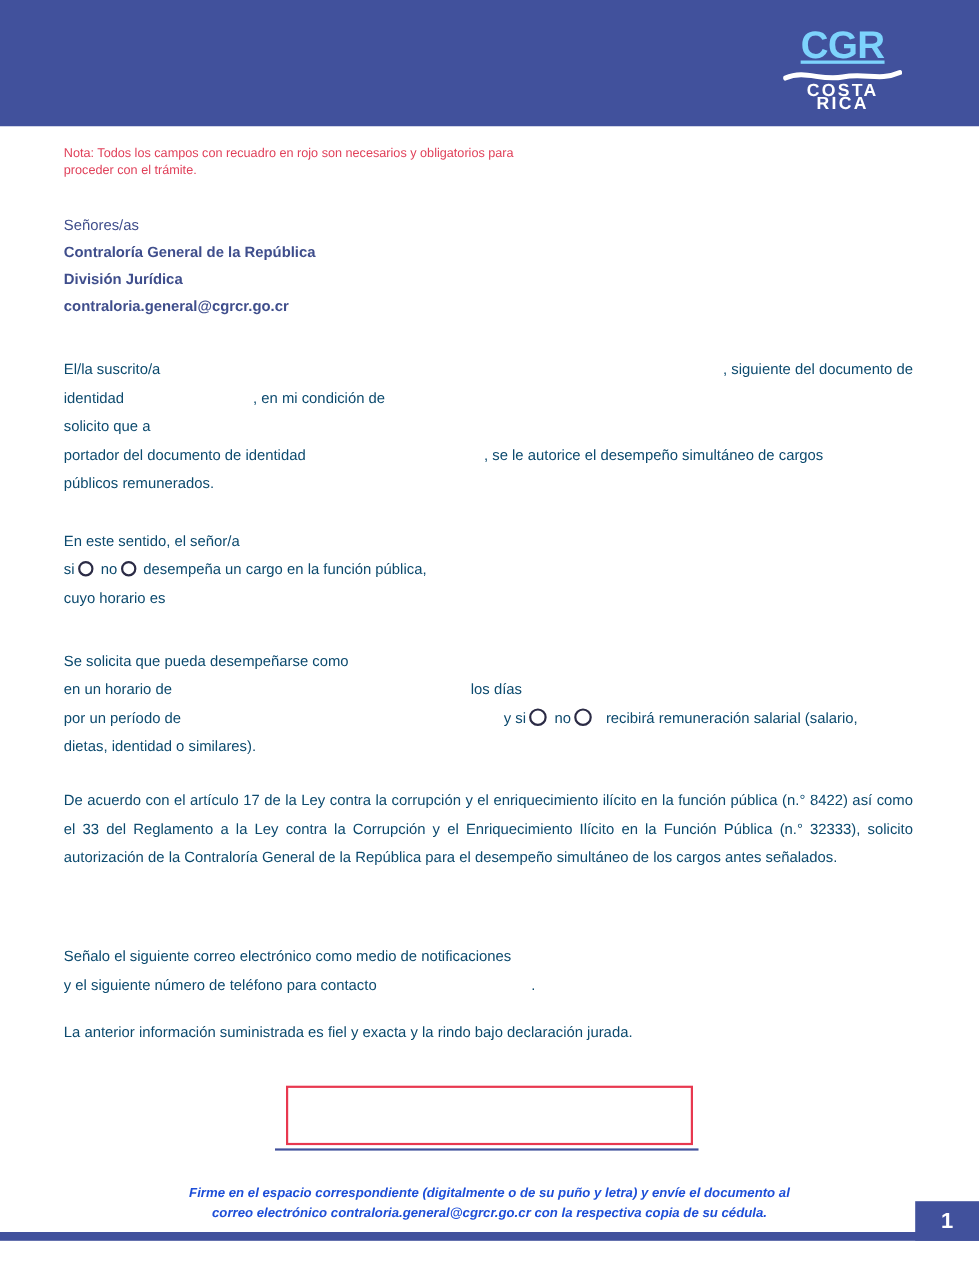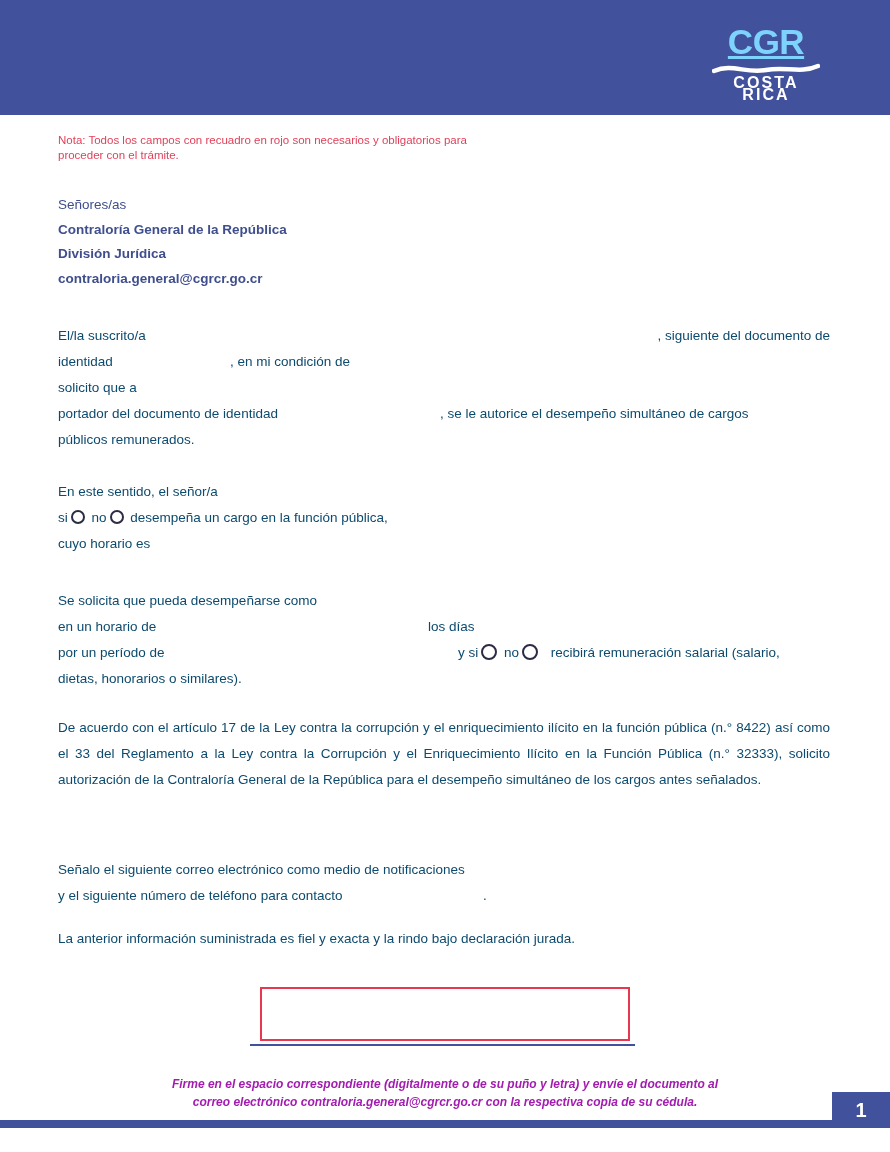--- a/index.html
+++ b/index.html
@@ -177,21 +177,21 @@
   .footnote {
     position: absolute;
     left: 95px;
     top: 960px;
     width: 700px;
     text-align: center;
     font-size: 12px;
     font-style: italic;
     font-weight: bold;
     line-height: 18px;
-    color: #a21caf;
+    color: #1d4ed8;
   }
 
   
   .bottom-bar {
     position: absolute;
     left: 0;
     top: 1120px;
     width: 890px;
     height: 8px;
     background: #41519c;
@@ -282,21 +282,21 @@
     </div>
     <div style="position:relative; height:26px;">
       <span style="position:absolute; left:0;">por un período de</span>
       <span style="position:absolute; left:370px;margin-left:30px;">
         <span>y si</span><span class="radio radio-lg"></span>
         <span>no</span><span class="radio radio-lg"></span>
         <span style="margin-left:6px;">recibirá  remuneración  salarial  (salario,</span>
       </span>
     </div>
     <div style="position:relative; height:26px;">
-      <span style="position:absolute; left:0;">dietas, honorarios o similares).</span>
+      <span style="position:absolute; left:0;">dietas, identidad o similares).</span>
     </div>
   </div>
 
   <div class="ptext justified" style="left:58px; top:600px; width:772px;">De acuerdo con el artículo 17 de la Ley contra la corrupción y el enriquecimiento ilícito en la función pública (n.° 8422) así como el 33 del Reglamento a la Ley contra la Corrupción y el Enriquecimiento Ilícito en la Función Pública (n.° 32333), solicito autorización de la Contraloría General de la República para el desempeño simultáneo de los cargos antes señalados.</div>
 
   <div class="ptext" style="left:58px; top:811px; width:772px;">La anterior información suministrada es fiel y exacta y la rindo bajo declaración jurada.</div>
 
   <div class="ptext" style="left:58px; top:742px; width:700px;">
     <div style="position:relative; height:26px;">
       <span style="position:absolute; left:0;">Señalo el siguiente correo electrónico como medio de notificaciones</span>

